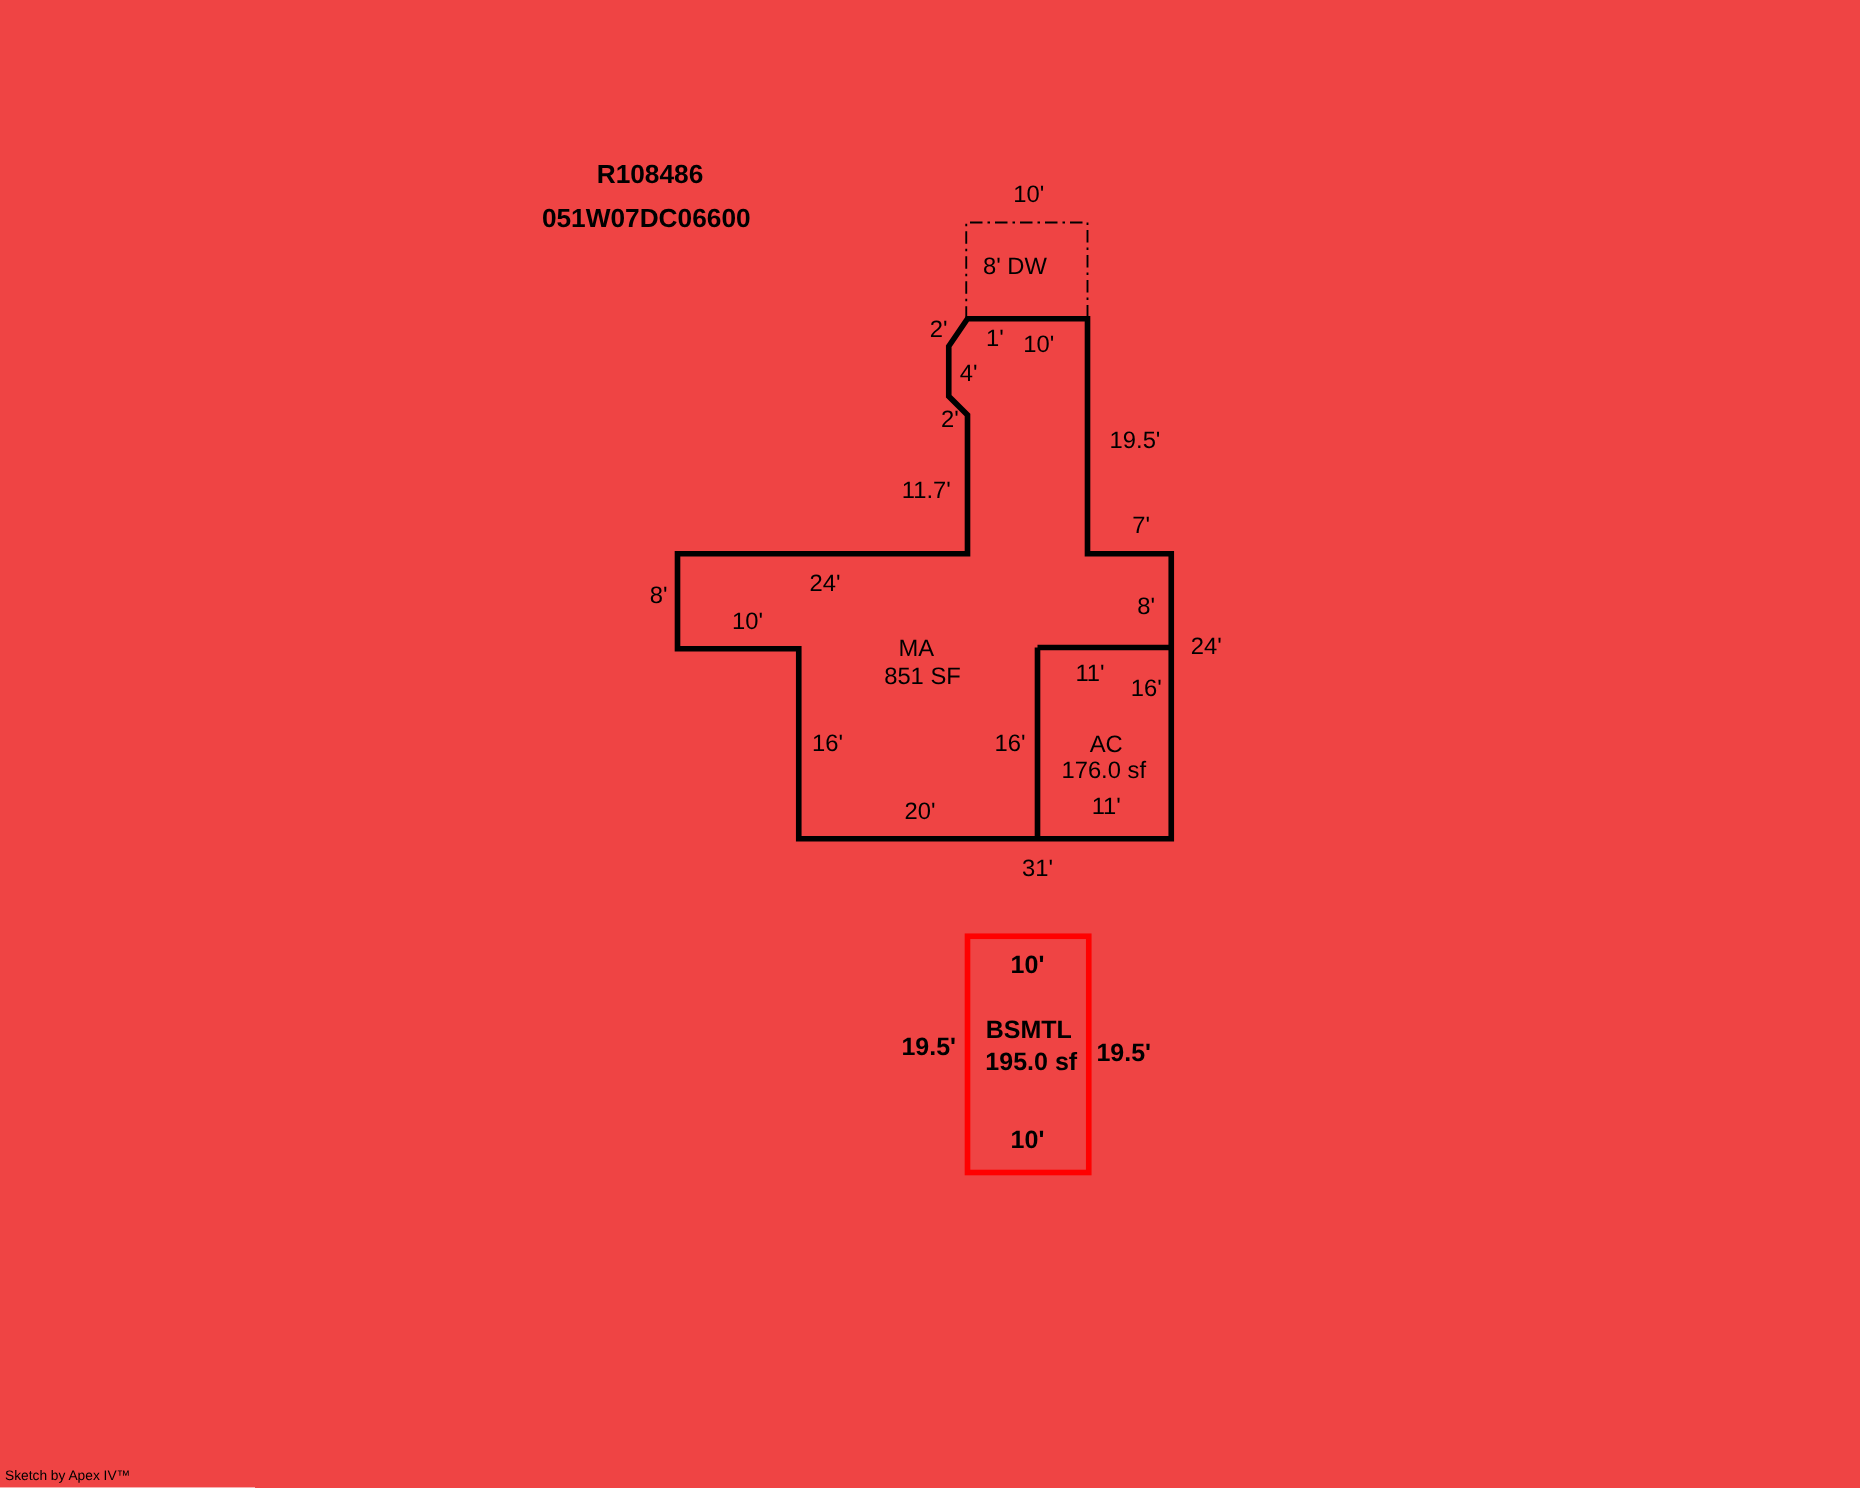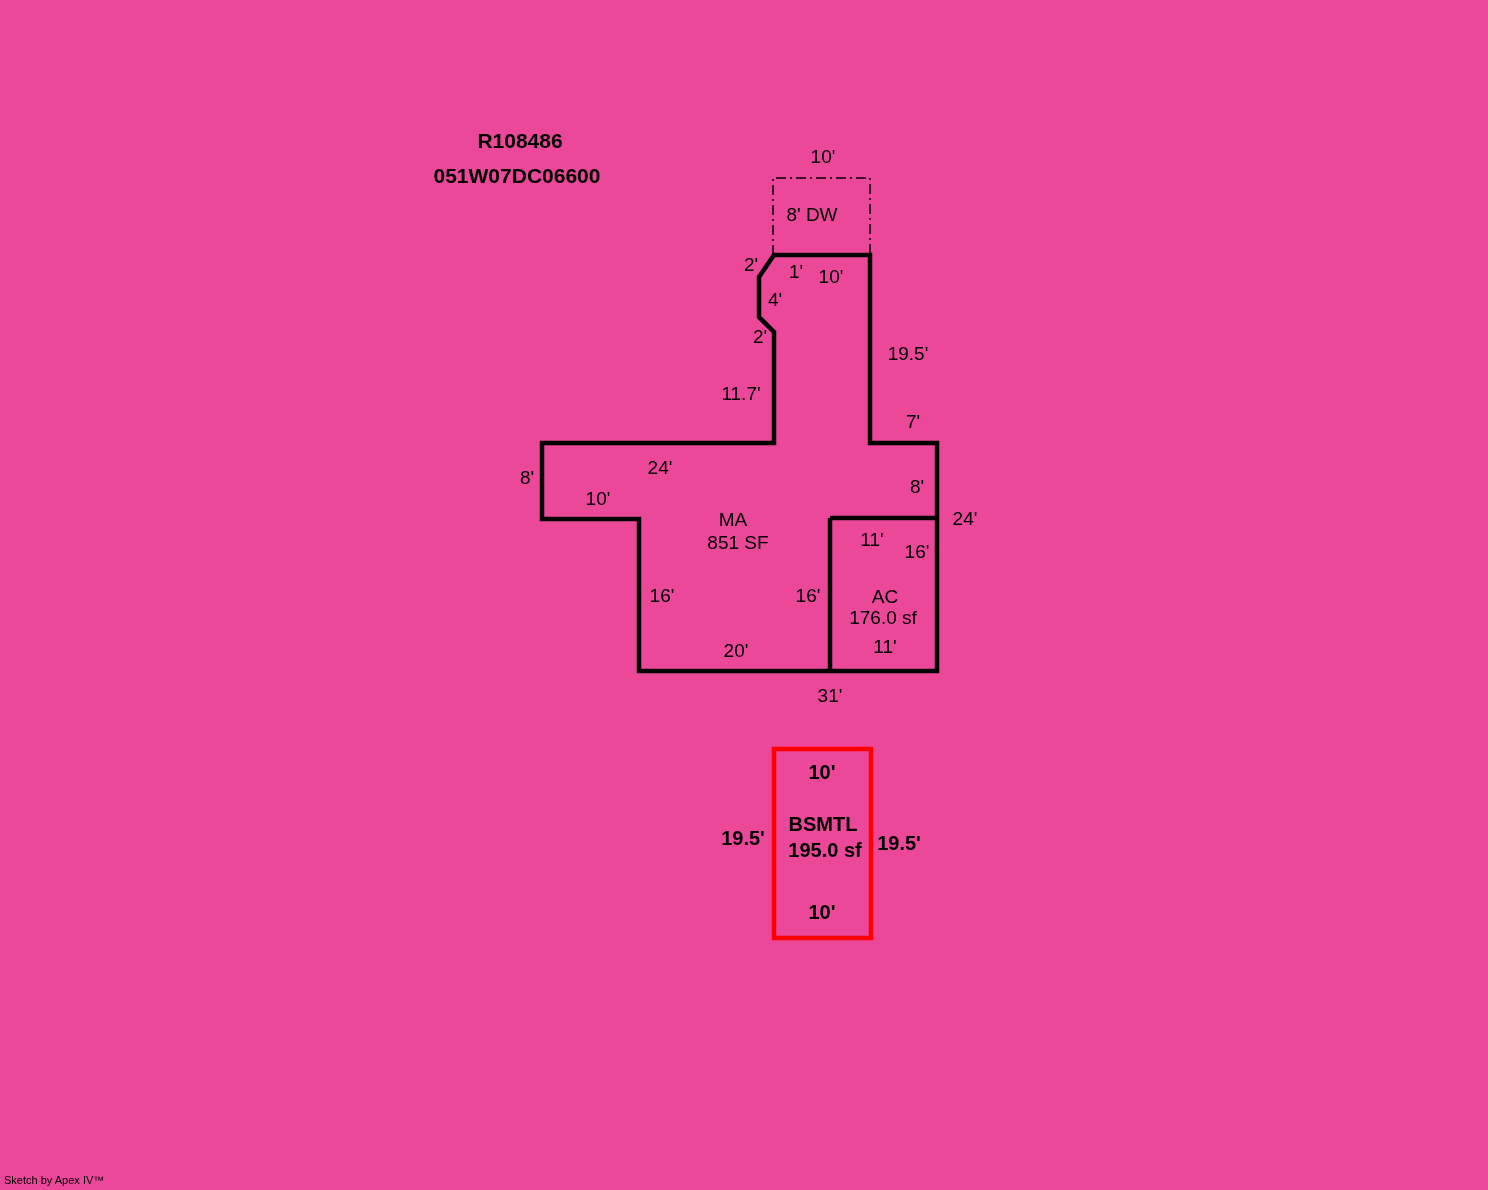--- a/index.html
+++ b/index.html
@@ -1,20 +1,20 @@
 <!DOCTYPE html>
 <html><head>
 <meta charset="utf-8">
 <style>
   html, body { margin:0; padding:0; background:#ffffff; }
   .page {
     position: relative;
     width: 1488px;
     height: 1190px;
-    background: #ec4899;
+    background: #ef4444;
     overflow: hidden;
   }
   svg { display:block; }
   text {
     font-family: "Liberation Sans", sans-serif;
     fill: #000000;
   }
   .dim   { font-size: 19px; text-anchor: middle; dominant-baseline: central; }
   .area  { font-size: 19px; text-anchor: middle; dominant-baseline: central; }
   .hdr   { font-size: 21px; font-weight: 700; text-anchor: middle; dominant-baseline: central; }

